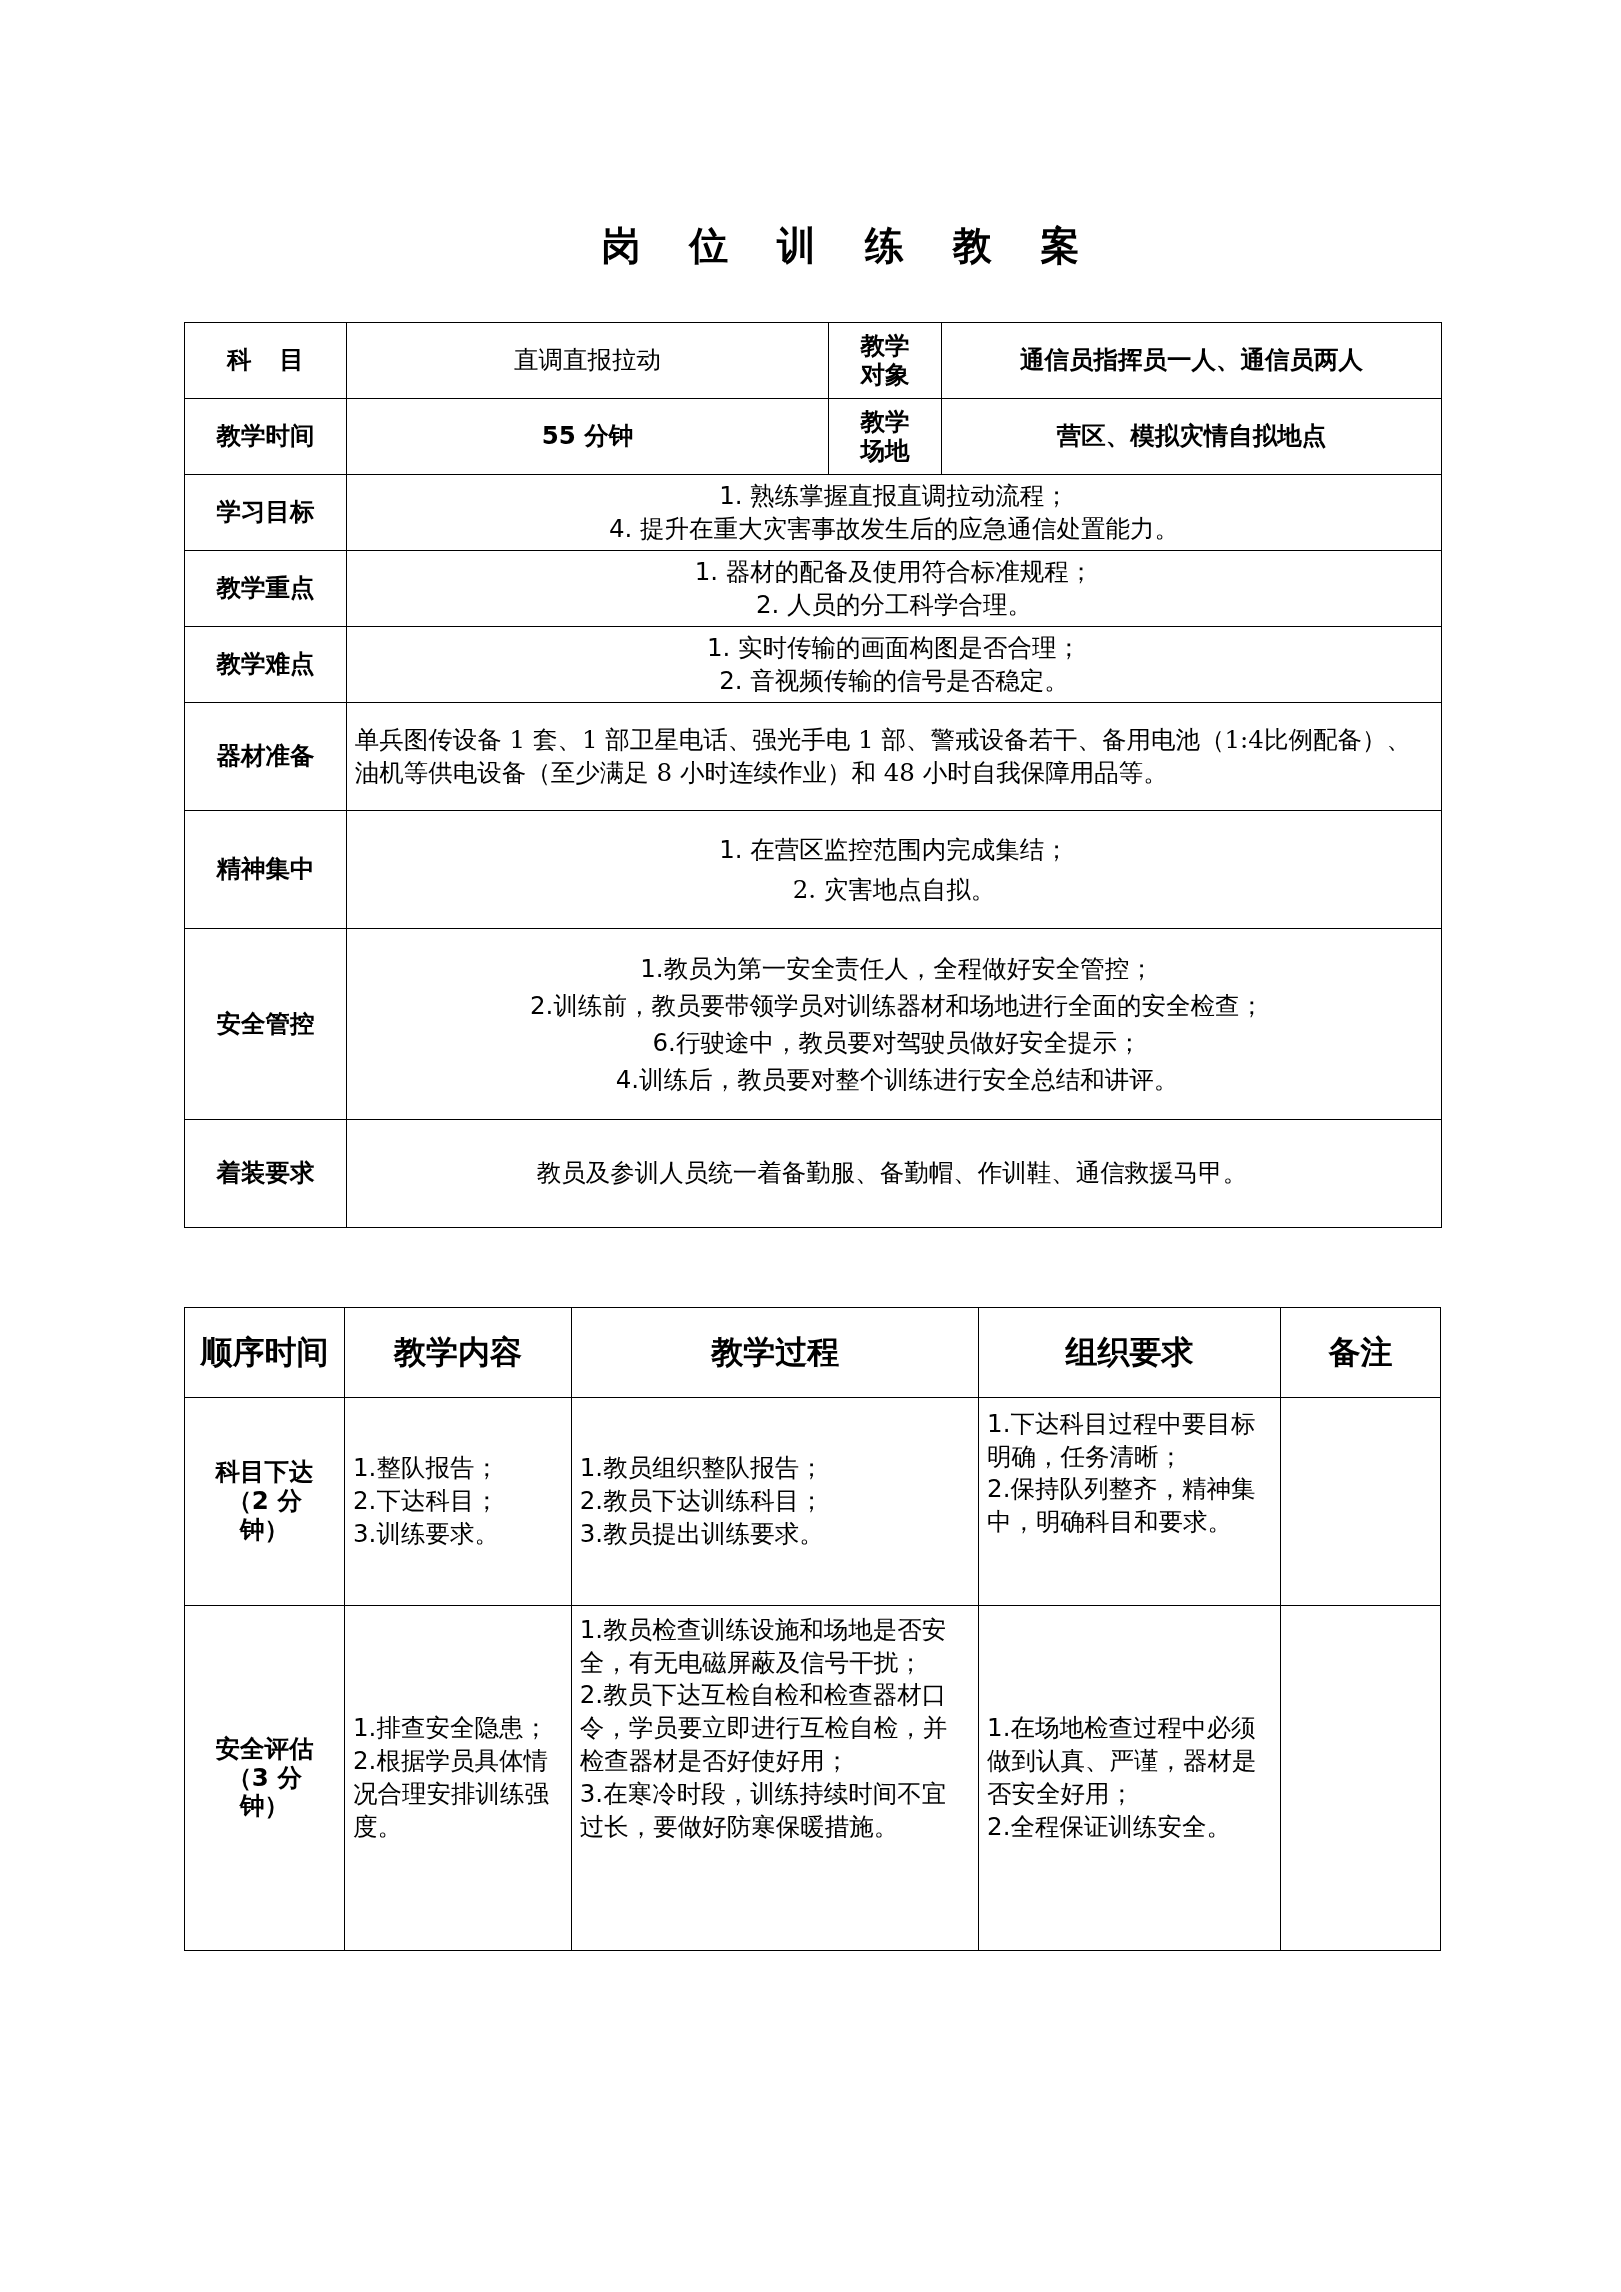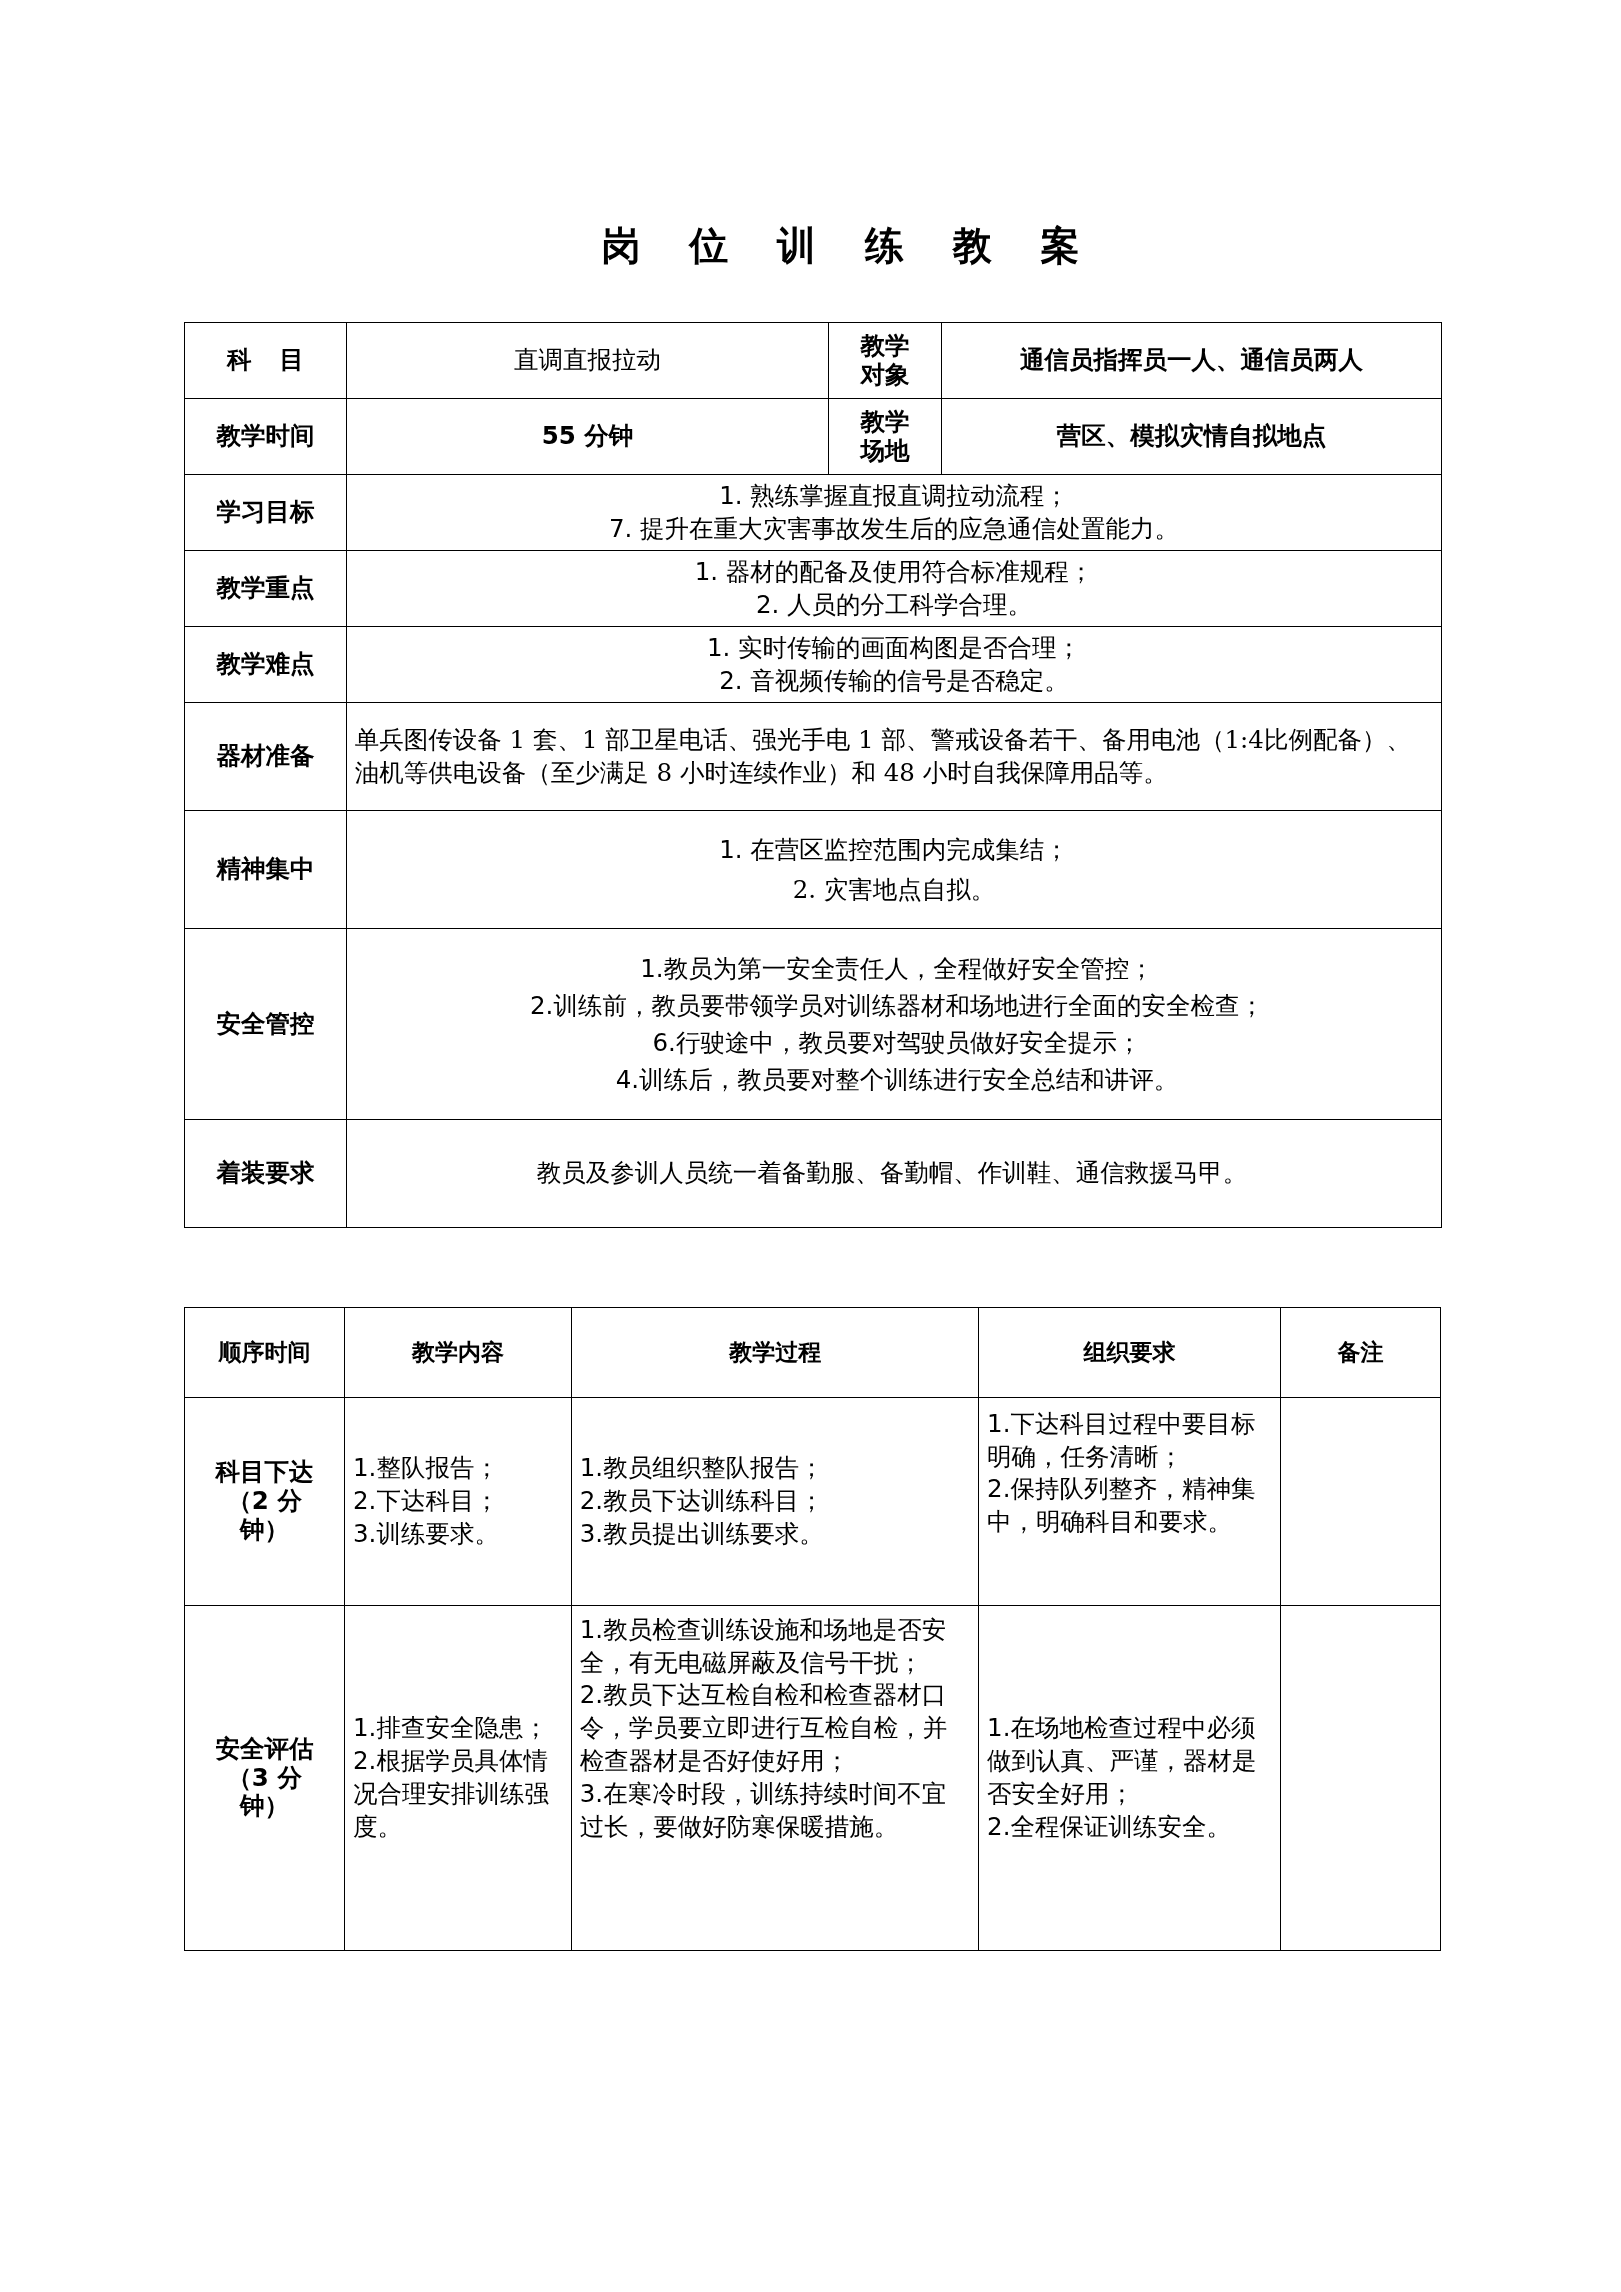--- a/index.html
+++ b/index.html
@@ -85,21 +85,21 @@
     padding: 7.8px 5.9px;
   }
   .val-sans-left {
     font-size: 25.5px;
     text-align: left;
     line-height: 1.4;
   }
   .hdr2 {
     text-align: center;
     font-weight: bold;
-    font-size: 23px;
+    font-size: 32px;
   }
   .cell-body {
     font-size: 25.5px;
     line-height: 1.36;
     text-align: center;
     vertical-align: middle;
   }
   .ln { display: block; white-space: pre-wrap; }
   .ln.sm { font-family: "DejaVu Serif", "Liberation Serif", serif; }
 
@@ -138,21 +138,21 @@
           <span class="stack-label">教学</span>
           <span class="stack-label">场地</span>
         </td>
         <td class="val-bold-center">营区、模拟灾情自拟地点</td>
       </tr>
 
       <tr style="height:76px">
         <td class="lbl">学习目标</td>
         <td class="cell-body" colspan="3">
           <span class="ln">1. 熟练掌握直报直调拉动流程；</span>
-          <span class="ln">7. 提升在重大灾害事故发生后的应急通信处置能力。</span>
+          <span class="ln">4. 提升在重大灾害事故发生后的应急通信处置能力。</span>
         </td>
       </tr>
 
       <tr style="height:76px">
         <td class="lbl">教学重点</td>
         <td class="cell-body" colspan="3">
           <span class="ln">1. 器材的配备及使用符合标准规程；</span>
           <span class="ln">2. 人员的分工科学合理。</span>
         </td>
       </tr>

